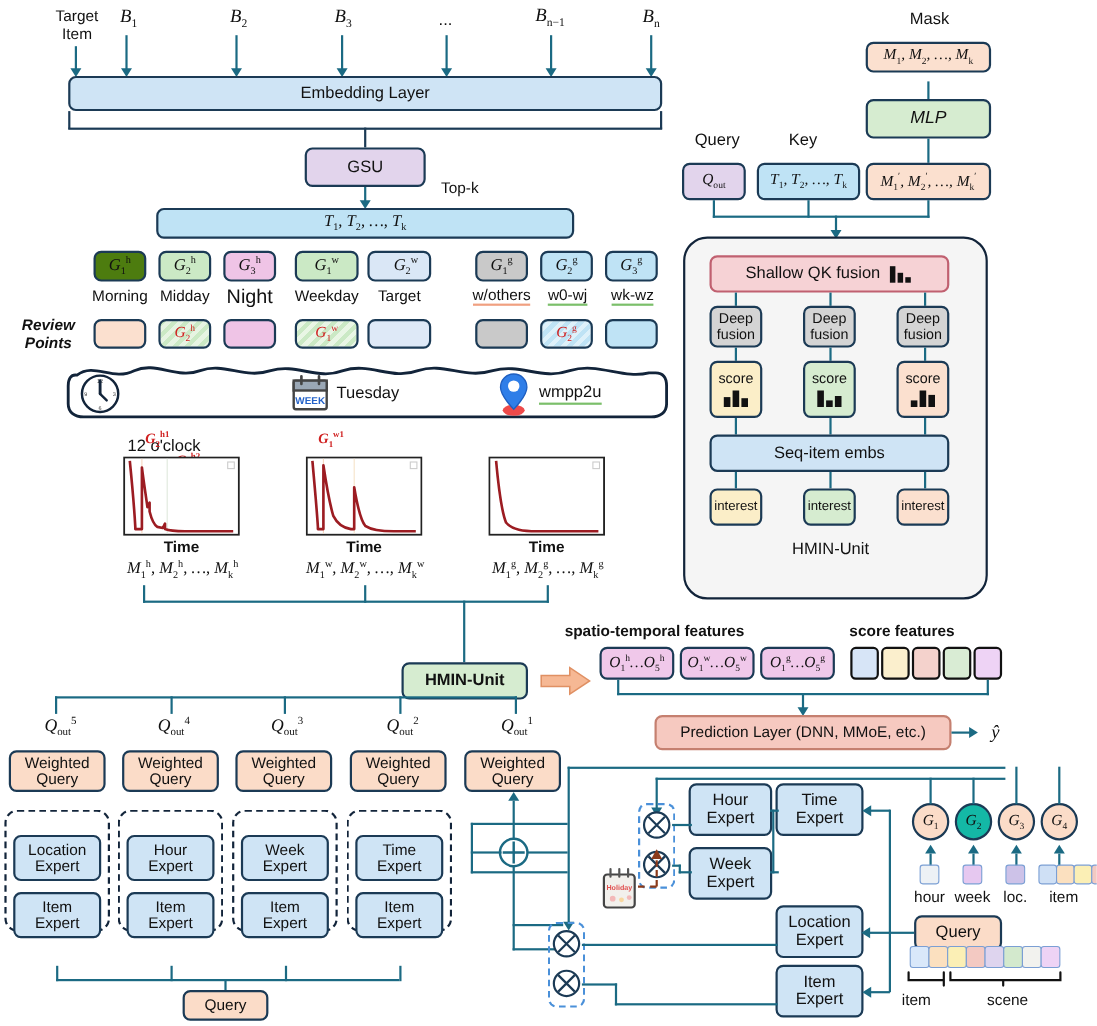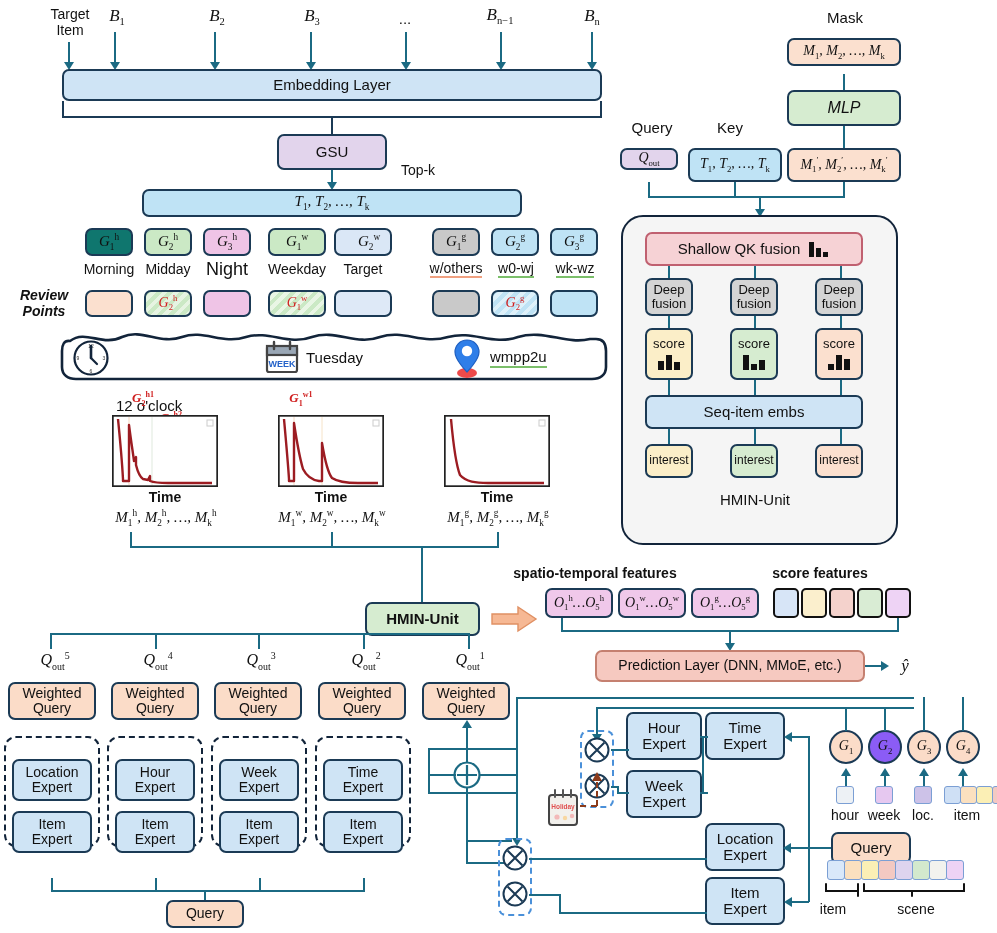--- a/index.html
+++ b/index.html
@@ -92,21 +92,21 @@
 <div class="ln v" style="left:331px;top:170px;height:14px;"></div>
 <div class="ah-d" style="left:327px;top:182px;"></div>
 <div class="lbl" style="left:388px;top:161px;width:60px;height:18px;font-size:14px;">
   <span>Top-k</span>
   </div>
 
 <div class="box" style="left:142px;top:189px;width:380px;height:28px;background:#bfe3f5;font-size:15px;">
   <span class="mth">T<sub>1</sub>, T<sub>2</sub>, …, T<sub>k</sub></span>
 </div>
 
-<div class="box" style="left:85px;top:228px;width:48px;height:28px;background:#0f766e;">
+<div class="box" style="left:85px;top:228px;width:48px;height:28px;background:#4d7c0f;">
   <span class="mth" style="font-size:15px;">G<sub>1</sub><sup>h</sup></span>
   </div>
 <div class="box" style="left:144px;top:228px;width:48px;height:28px;background:#cbe9c5;">
   <span class="mth" style="font-size:15px;">G<sub>2</sub><sup>h</sup></span>
   </div>
 <div class="box" style="left:203px;top:228px;width:48px;height:28px;background:#efc4e6;">
   <span class="mth" style="font-size:15px;">G<sub>3</sub><sup>h</sup></span>
   </div>
 <div class="box" style="left:268px;top:228px;width:58px;height:28px;background:#cbe9c5;">
   <span class="mth" style="font-size:15px;">G<sub>1</sub><sup>w</sup></span>
@@ -288,21 +288,21 @@
   </div>
 <div class="ln v" style="left:843px;top:126px;height:22px;"></div>
 
 <div class="lbl" style="left:615px;top:118px;width:74px;height:20px;font-size:15px;">
   <span>Query</span>
   </div>
 <div class="lbl" style="left:700px;top:118px;width:60px;height:20px;font-size:15px;">
   <span>Key</span>
   </div>
 
-<div class="box" style="left:620px;top:148px;width:58px;height:22px;background:#e2d4ec;">
+<div class="box" style="left:620px;top:148px;width:58px;height:34px;background:#e2d4ec;">
   <span class="mth" style="font-size:14px;">Q<sub class="sub2">out</sub></span>
   </div>
 <div class="box" style="left:688px;top:148px;width:94px;height:34px;background:#bfe3f5;">
   <span class="mth" style="font-size:14px;">T<sub>1</sub>, T<sub>2</sub>, …, T<sub>k</sub></span>
   </div>
 <div class="box" style="left:787px;top:148px;width:114px;height:34px;background:#fbe0cf;">
   <span class="mth" style="font-size:14px;">M<sub>1</sub><sup>′</sup>, M<sub>2</sub><sup>′</sup>, …, M<sub>k</sub><sup>′</sup></span>
   </div>
 
 <div class="ln v" style="left:648px;top:182px;height:16px;"></div>
@@ -624,21 +624,21 @@
 <div class="ah-l" style="left:783px;top:843px;"></div>
 <div class="ln v" style="left:808px;top:736px;height:166px;"></div>
 <div class="ln h" style="left:791px;top:736px;width:18px;"></div>
 <div class="ah-l" style="left:784px;top:732px;"></div>
 <div class="ln h" style="left:791px;top:901px;width:18px;"></div>
 <div class="ah-l" style="left:784px;top:897px;"></div>
 
 <div class="circ" style="left:829px;top:730px;width:34px;height:34px;background:#fbdcc8;">
   <span class="mth" style="font-size:14px;">G<sub>1</sub></span>
   </div>
-<div class="circ" style="left:868px;top:730px;width:34px;height:34px;background:#8b5cf6;">
+<div class="circ" style="left:868px;top:730px;width:34px;height:34px;background:#14b8a6;">
   <span class="mth" style="font-size:14px;">G<sub>2</sub></span>
   </div>
 <div class="circ" style="left:907px;top:730px;width:34px;height:34px;background:#fbdcc8;">
   <span class="mth" style="font-size:14px;">G<sub>3</sub></span>
   </div>
 <div class="circ" style="left:946px;top:730px;width:34px;height:34px;background:#fbdcc8;">
   <span class="mth" style="font-size:14px;">G<sub>4</sub></span>
   </div>
 
 <div class="ln v" style="left:845px;top:707px;height:24px;"></div>

